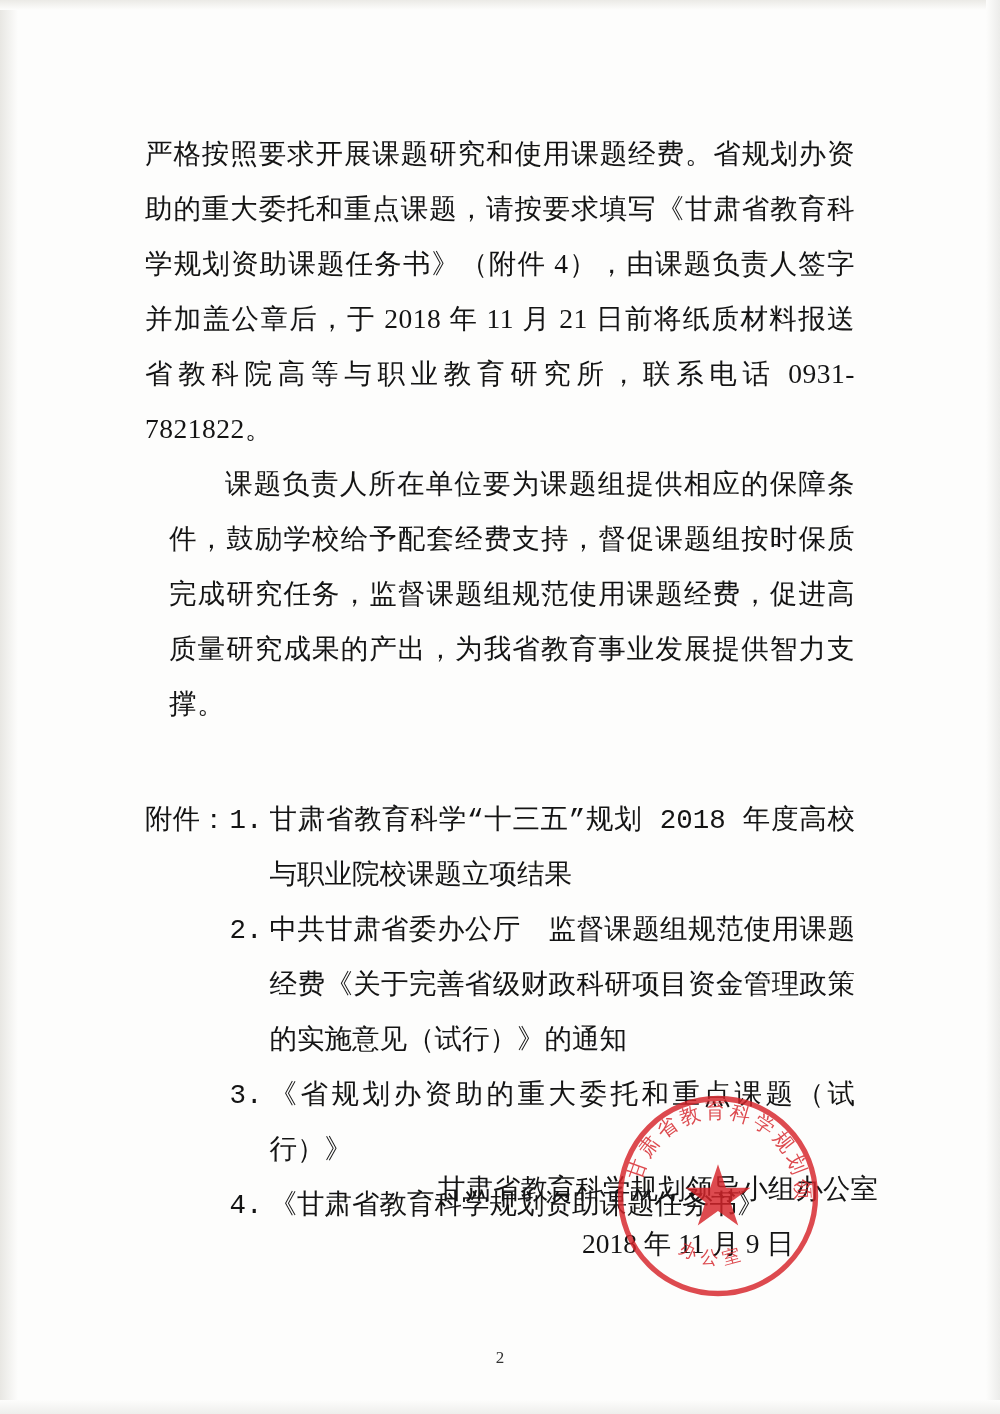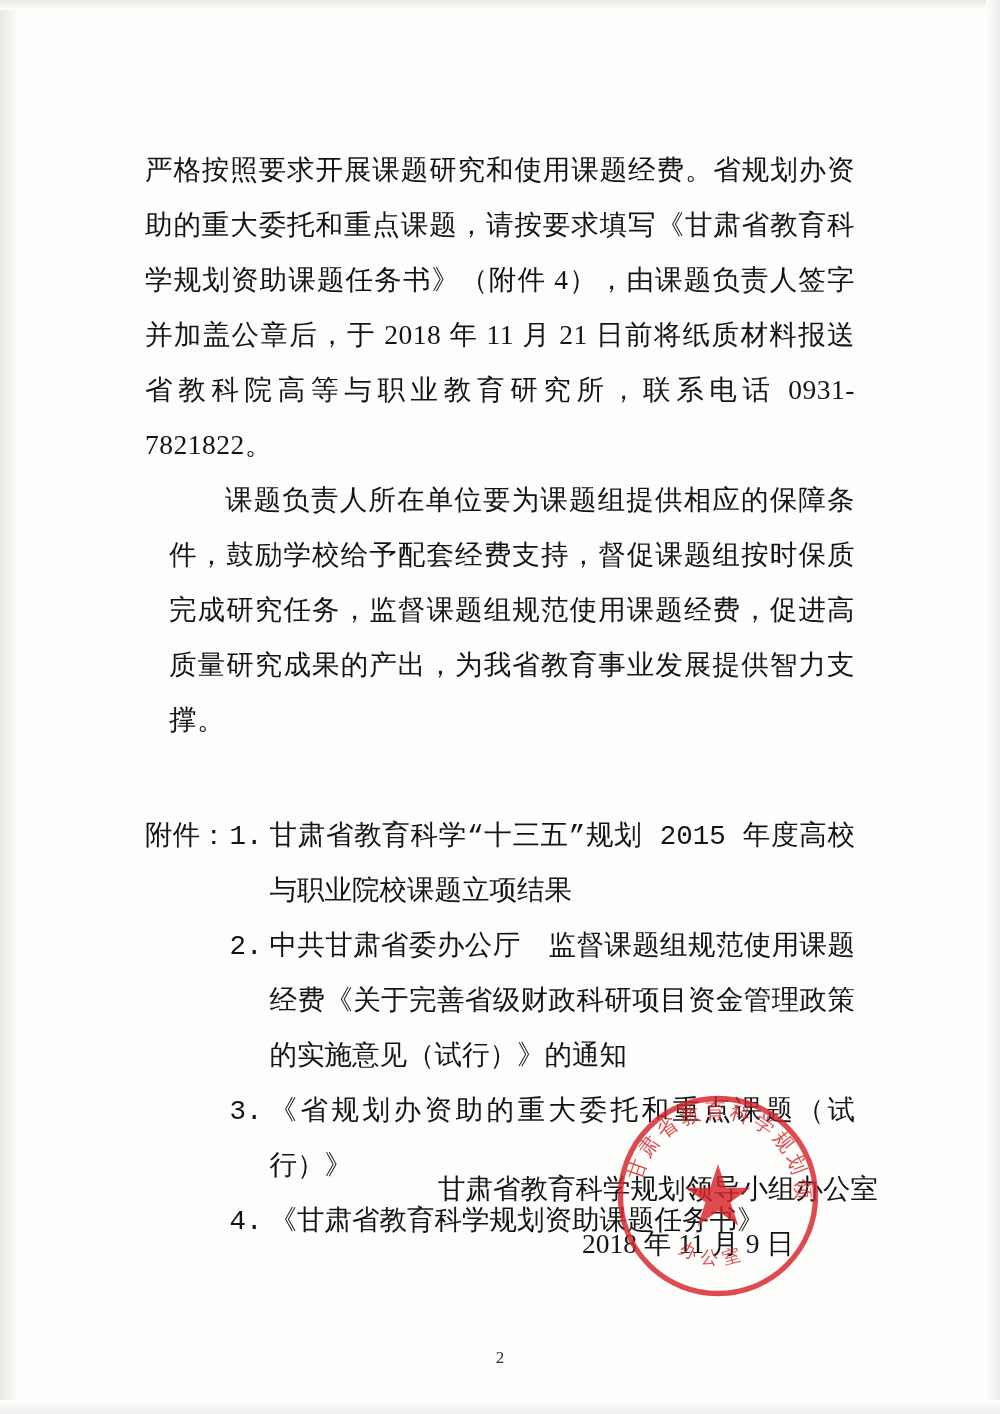--- a/index.html
+++ b/index.html
@@ -38,21 +38,21 @@
   }
   .scan-edge-bottom {
     position: absolute;
     left: 0; right: 0; bottom: 0; height: 14px;
     background: linear-gradient(to top, #eeeeec, #fdfdfc);
   }
 
   .content {
     position: absolute;
     left: 145px;
-    top: 142px;
+    top: 126px;
     width: 710px;
   }
 
   .para {
     font-size: 27.5px;
     line-height: 55px;
     letter-spacing: 0.5px;
     text-align: justify;
     text-justify: inter-ideograph;
     margin: 0 0 0 0;
@@ -163,21 +163,21 @@
     <p class="para indent">课题负责人所在单位要为课题组提供相应的保障条件，鼓励学校给予配套经费支持，督促课题组按时保质完成研究任务，监督课题组规范使用课题经费，促进高质量研究成果的产出，为我省教育事业发展提供智力支撑。</p>
 
     <div class="gap-block"></div>
 
     <div class="attach-wrap">
       <div class="attach-label">附件：</div>
       <div class="attach-list">
 
         <div class="attach-item">
           <div class="attach-num">1.</div>
-          <div class="attach-text">甘肃省教育科学“十三五”规划 2015 年度高校与职业院校课题立项结果</div>
+          <div class="attach-text">甘肃省教育科学“十三五”规划 2018 年度高校与职业院校课题立项结果</div>
         </div>
 
         <div class="attach-item">
           <div class="attach-num">2.</div>
           <div class="attach-text">中共甘肃省委办公厅　监督课题组规范使用课题经费《关于完善省级财政科研项目资金管理政策的实施意见（试行）》的通知</div>
         </div>
 
         <div class="attach-item">
           <div class="attach-num">3.</div>
           <div class="attach-text">《省规划办资助的重大委托和重点课题（试行）》</div>

